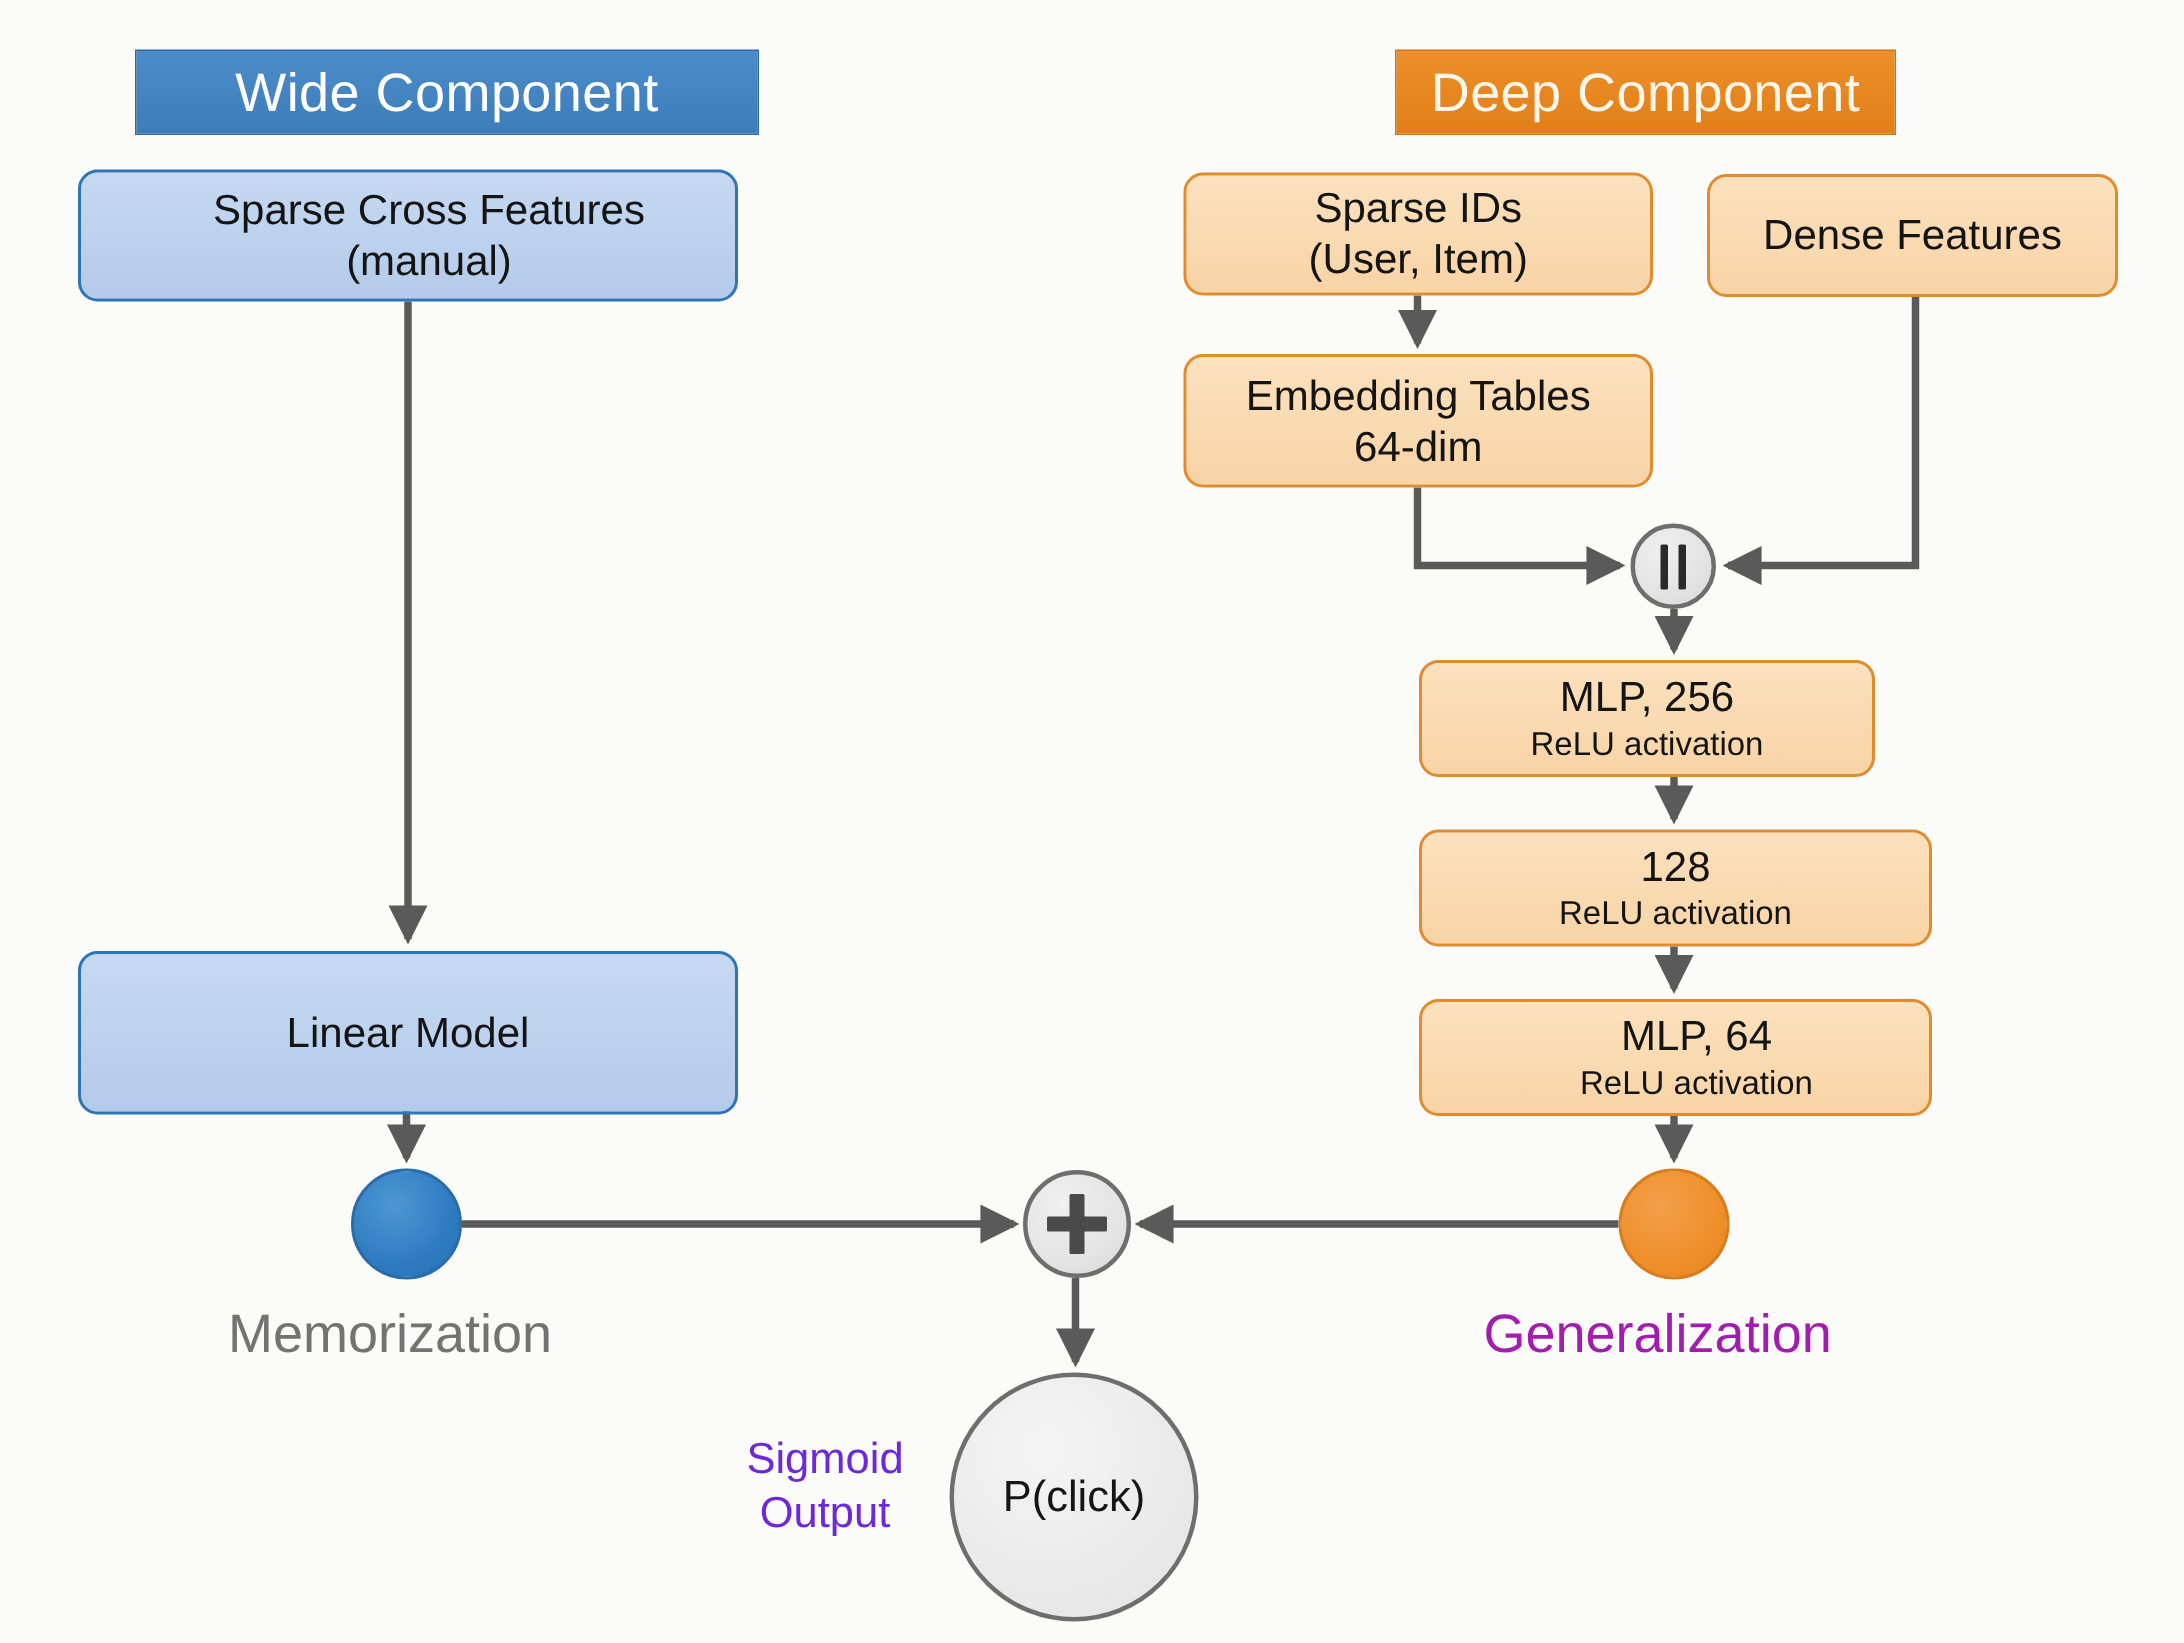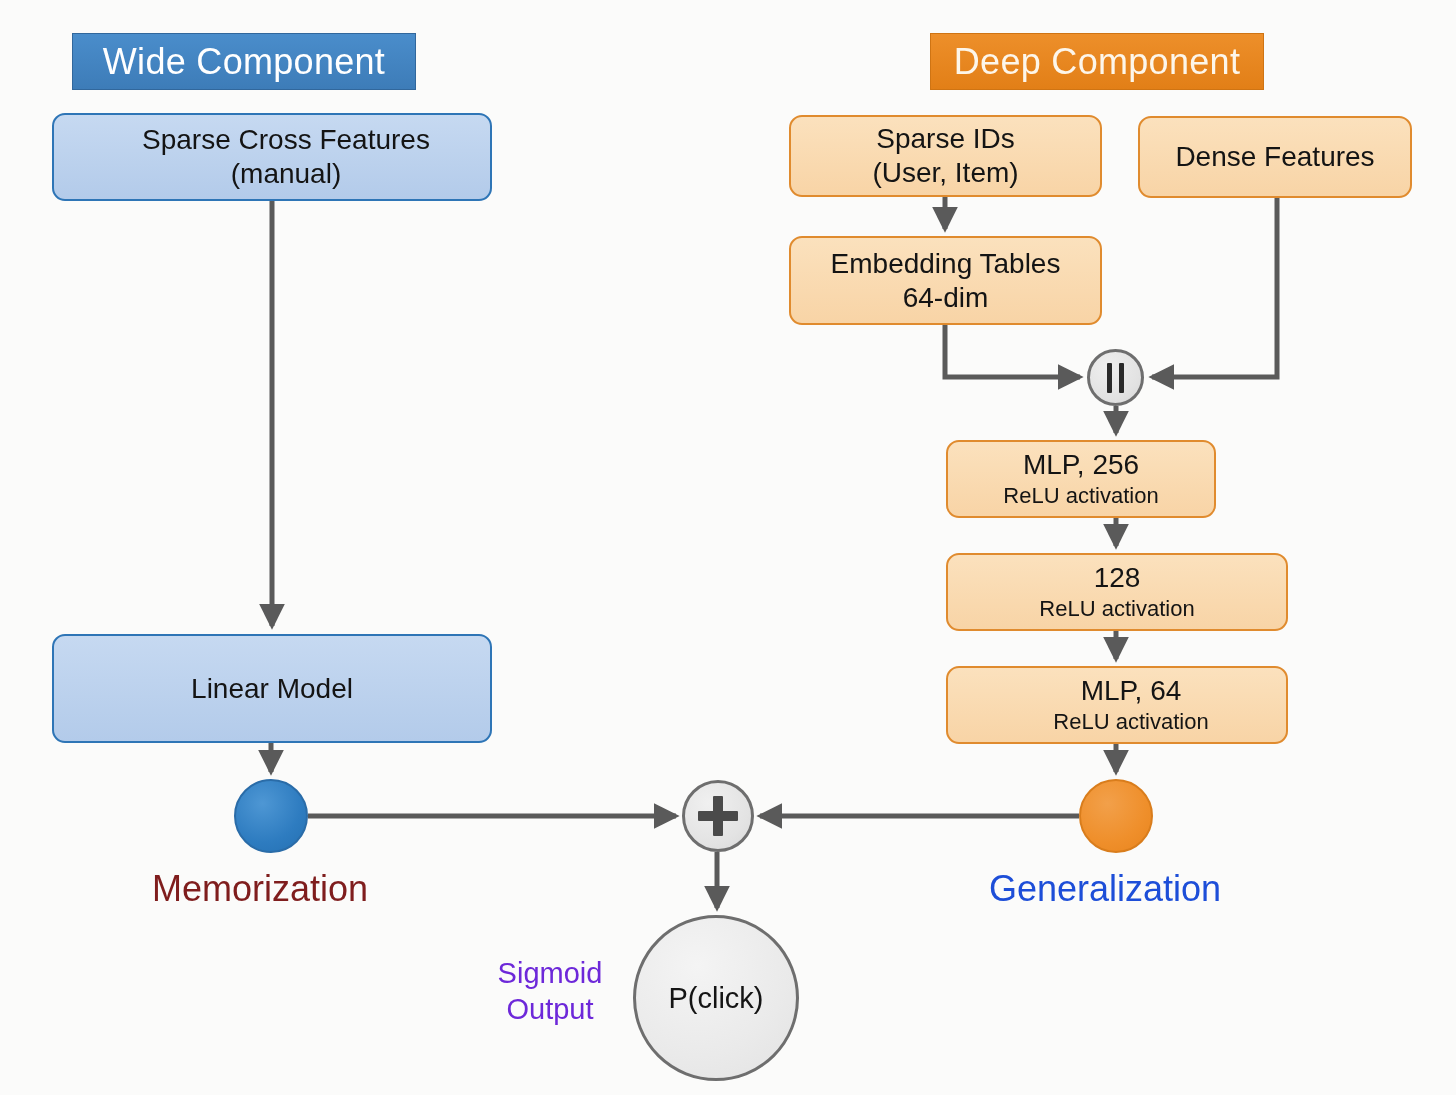--- a/index.html
+++ b/index.html
@@ -29,21 +29,21 @@
     position: absolute;
     display: flex;
     align-items: center;
     justify-content: center;
     color: #ffffff;
     font-size: 36px;
     letter-spacing: 0.3px;
     box-sizing: border-box;
   }
   .banner-wide {
-    left: 72px; top: 33px; width: 344px; height: 57px;
+    left: 90px; top: 33px; width: 416px; height: 57px;
     background: linear-gradient(180deg, #4a8dcb 0%, #3d7cb8 100%);
     border: 1px solid #31679c;
   }
   .banner-deep {
     left: 930px; top: 33px; width: 334px; height: 57px;
     background: linear-gradient(180deg, #ed8f2a 0%, #e27f17 100%);
     border: 1px solid #cf7413;
     color: #fdf6ea;
   }
 
@@ -73,21 +73,21 @@
   }
 
   
   #node-sparse-cross { left: 52px;  top: 113px; width: 440px; height: 88px; padding-left: 28px; }
   #node-linear-model { left: 52px;  top: 634px; width: 440px; height: 109px; }
 
   #node-sparse-ids   { left: 789px; top: 115px; width: 313px; height: 82px; }
   #node-dense        { left: 1138px; top: 116px; width: 274px; height: 82px; text-align: center; }
   #node-embedding    { left: 789px; top: 236px; width: 313px; height: 89px; }
 
-  #node-mlp256 { left: 946px; top: 440px; width: 270px; height: 78px; }
+  #node-mlp256 { left: 946px; top: 440px; width: 304px; height: 78px; }
   #node-mlp128 { left: 946px; top: 553px; width: 342px; height: 78px; }
   #node-mlp64  { left: 946px; top: 666px; width: 342px; height: 78px; padding-left: 28px; }
 
   
   .circle {
     position: absolute;
     border-radius: 50%;
     box-sizing: border-box;
     display: flex;
     align-items: center;
@@ -137,22 +137,22 @@
     position: absolute; left: 15px; top: 0; width: 10px; height: 40px;
     background: #4a4a4a; border-radius: 1px;
   }
 
   
   .caption {
     position: absolute;
     font-size: 36px;
     white-space: nowrap;
   }
-  #label-memorization { left: 152px;  top: 868px; color: #7f1d1d; text-align: right; }
-  #label-generalization { left: 989px; top: 868px; color: #1d4ed8; }
+  #label-memorization { left: 152px;  top: 868px; color: #737373; text-align: right; }
+  #label-generalization { left: 989px; top: 868px; color: #a21caf; }
   #label-sigmoid {
     left: 460px; top: 955px; width: 180px;
     font-size: 29px; line-height: 36px; color: #6d28d9;
     text-align: center; white-space: normal;
   }
 </style>
 </head>
 <body>
 
 <div id="stage">

